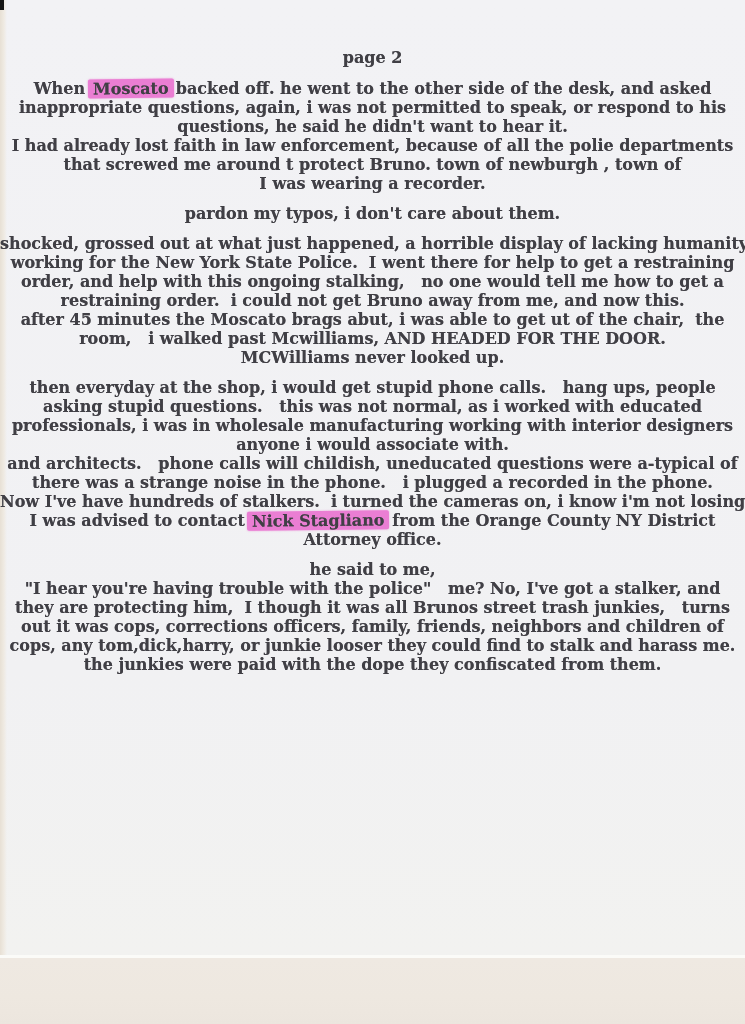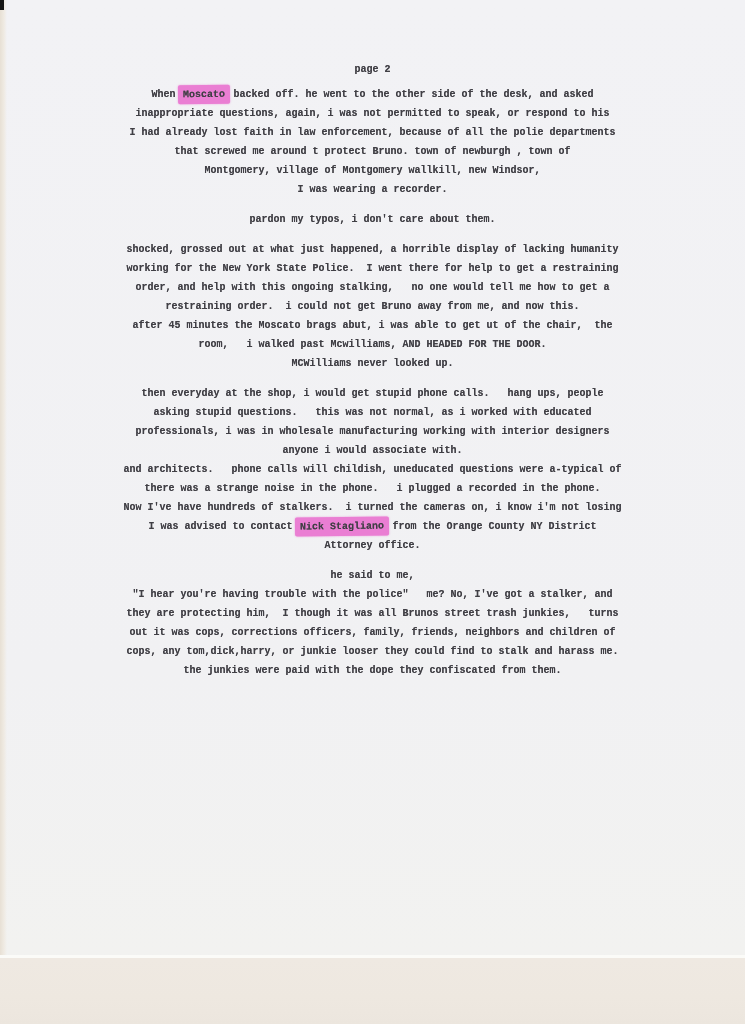--- a/index.html
+++ b/index.html
@@ -44,36 +44,35 @@
   }
   .scanner-band {
     position: absolute;
     top: 958px; left: 0;
     width: 745px;
     height: 66px;
     background: linear-gradient(180deg, #efe9e2 0%, #eee8e0 60%, #ece6de 100%);
   }
   .doc {
     position: absolute;
-    top: 60px;
+    top: 48px;
     left: 0;
     width: 745px;
     color: var(--ink, #403f45);
-    font-size: 10px;
+    font-size: 16px;
     font-weight: bold;
     line-height: 19px;
     text-shadow: 0 0 0.5px rgba(64,63,69,0.65);
-    font-family: Liberation Mono, monospace;
   }
   .heading {
     text-align: center;
     white-space: pre;
   }
   .para { margin-top: 11px; }
-  .para:first-of-type { margin-top: 6px; }
+  .para:first-of-type { margin-top: 12px; }
   .line {
     text-align: center;
     white-space: pre;
   }
   .hl {
     display: inline-block;
     background: var(--hl, #ea7ed3);
     padding: 0 5px;
     margin: 0 -3px;
     border-radius: 2px;
@@ -86,23 +85,23 @@
 
 <div class="paper">
   <div class="edge-left"></div>
   <div class="corner-mark"></div>
   <div class="doc">
     <div class="heading">page 2</div>
     <div>
         <div class="para">
           <div class="line"><span>When </span><span class="hl">Moscato</span><span> backed off. he went to the other side of the desk, and asked</span></div>
           <div class="line"><span>inappropriate questions, again, i was not permitted to speak, or respond to his</span></div>
+          <div class="line"><span>questions, he said he didn't want to hear it.</span></div>
           <div class="line"><span>I had already lost faith in law enforcement, because of all the polie departments</span></div>
           <div class="line"><span>that screwed me around t protect Bruno. town of newburgh , town of</span></div>
-          <div class="line"><span>Montgomery, village of Montgomery wallkill, new Windsor,</span></div>
           <div class="line"><span>I was wearing a recorder.</span></div>
         </div>
         <div class="para">
           <div class="line"><span>pardon my typos, i don't care about them.</span></div>
         </div>
         <div class="para">
           <div class="line"><span>shocked, grossed out at what just happened, a horrible display of lacking humanity</span></div>
           <div class="line"><span>working for the New York State Police.  I went there for help to get a restraining</span></div>
           <div class="line"><span>order, and help with this ongoing stalking,   no one would tell me how to get a</span></div>
           <div class="line"><span>restraining order.  i could not get Bruno away from me, and now this.</span></div>

